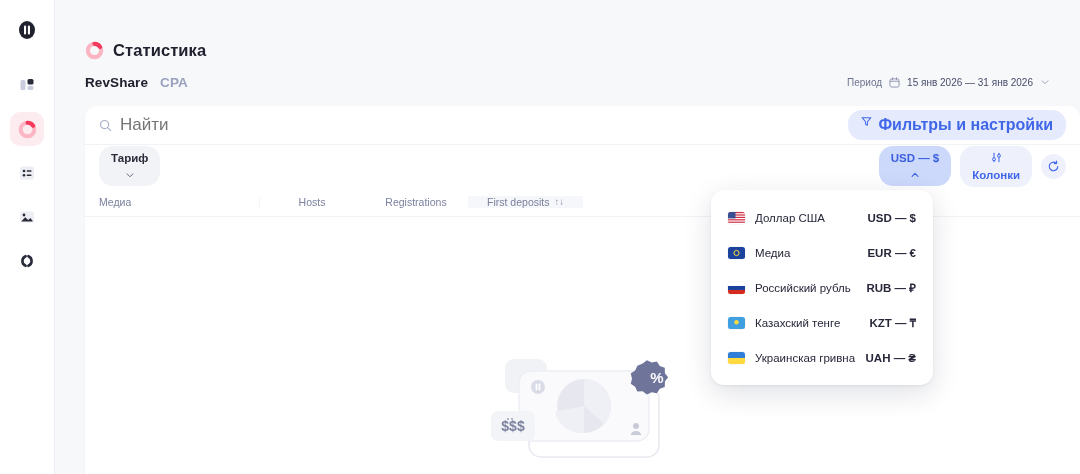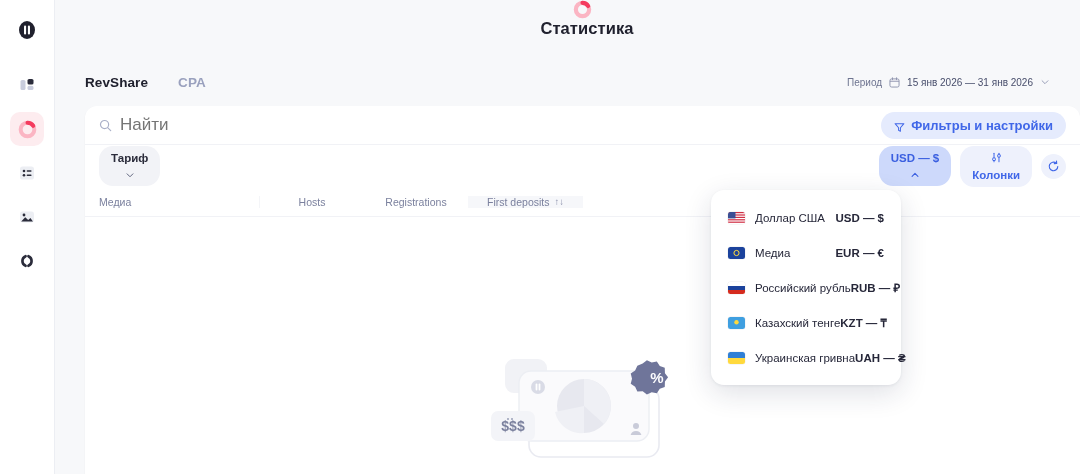--- a/index.html
+++ b/index.html
@@ -47,40 +47,39 @@
   .page {
     position: absolute;
     left: 55px; top: 0;
     width: 1025px; height: 474px;
     background: #f7f8fa;
   }
 
   .topbar {
     height: 60px;
     display: flex;
-    align-items: center;
+    align-items: flex-end;
     padding-left: 30px;
-    flex-direction: column;
   }
   .topbar-title {
     font-size: 16.5px;
     font-weight: bold;
     letter-spacing: .1px;
     color: #20212e;
     margin-left: 9px;
   }
 
   .subbar {
     height: 44px;
     display: flex;
     align-items: center;
     padding: 0 30px 0 30px;
     justify-content: space-between;
   }
-  .tabs { display: flex; align-items: center; gap: 30px; }
+  .tabs { display: flex; align-items: center; gap: 12px; }
   .tab {
     font-size: 13.5px;
     font-weight: bold;
     color: #20212e;
     cursor: pointer;
     letter-spacing: .1px;
   }
   .tab.inactive { color: #9aa1be; }
 
   .period {
@@ -116,25 +115,25 @@
   .searchbox {
     display: flex;
     align-items: center;
     gap: 8px;
     font-size: 11.5px;
     color: #a2a8c2;
     flex: 1;
   }
   .filters-btn {
     display: flex;
-    align-items: flex-end;
+    align-items: flex-start;
     gap: 6px;
     background: #e5ebfd;
     color: #4067e8;
-    font-size: 13px;
+    font-size: 16px;
     font-weight: bold;
     border-radius: 14px;
     padding: 6px 13px;
     cursor: pointer;
     white-space: nowrap;
   }
 
   .toolbar {
     height: 42px;
     display: flex;
@@ -209,21 +208,21 @@
     position: absolute;
     left: 50%;
     transform: translateX(-50%);
     bottom: -4px;
   }
 
   
   .dropdown {
     position: absolute;
     left: 711px; top: 190px;
-    width: 190px;
+    width: 222px;
     background: #ffffff;
     border-radius: 13px;
     box-shadow: 0 8px 28px rgba(30,36,70,.14), 0 1px 3px rgba(30,36,70,.07);
     padding: 10px 0;
     z-index: 40;
   }
   .dd-item {
     display: flex;
     align-items: center;
     height: 35px;

